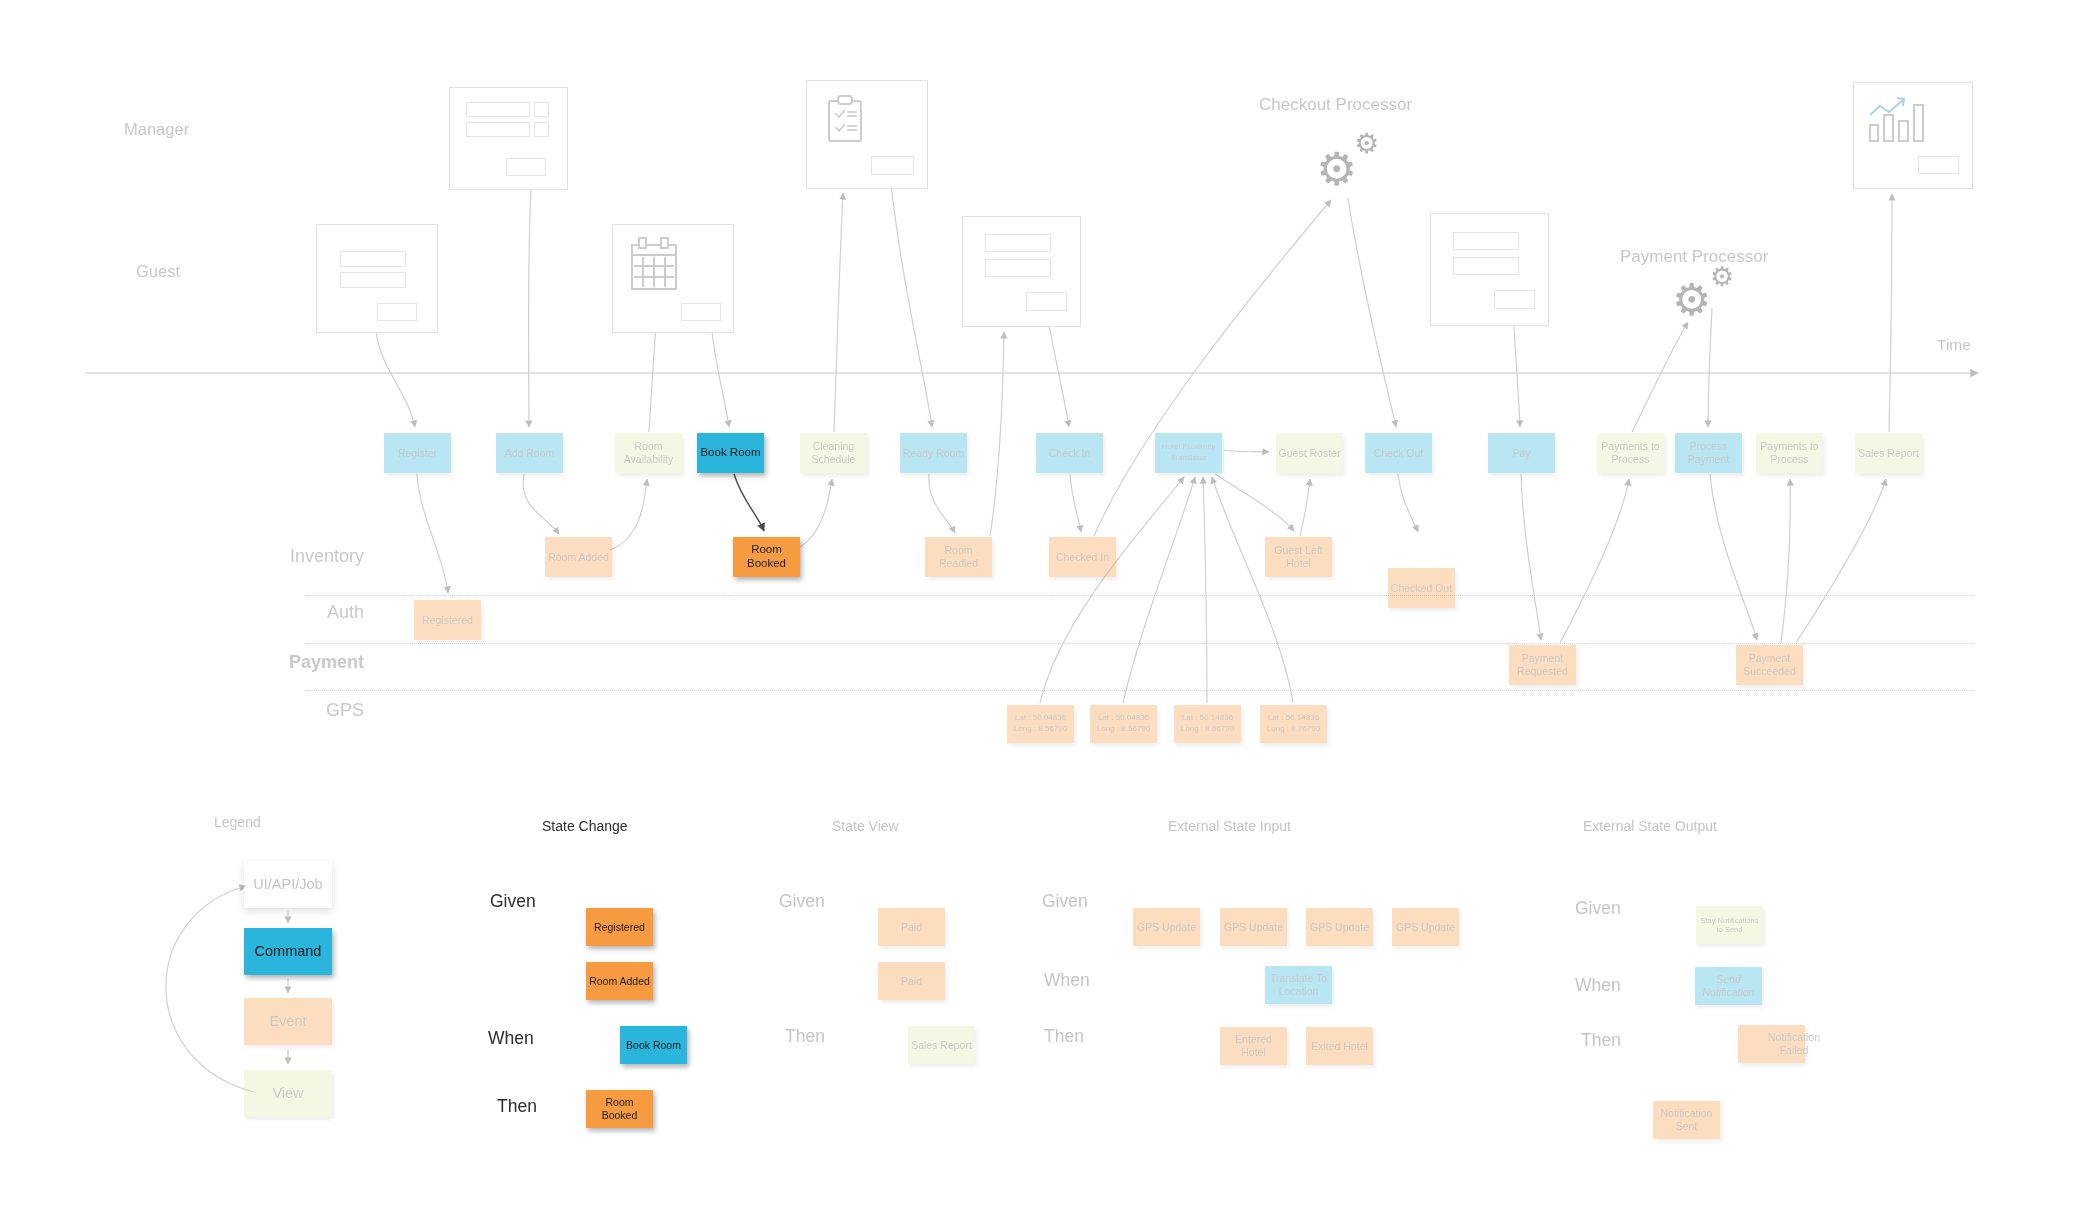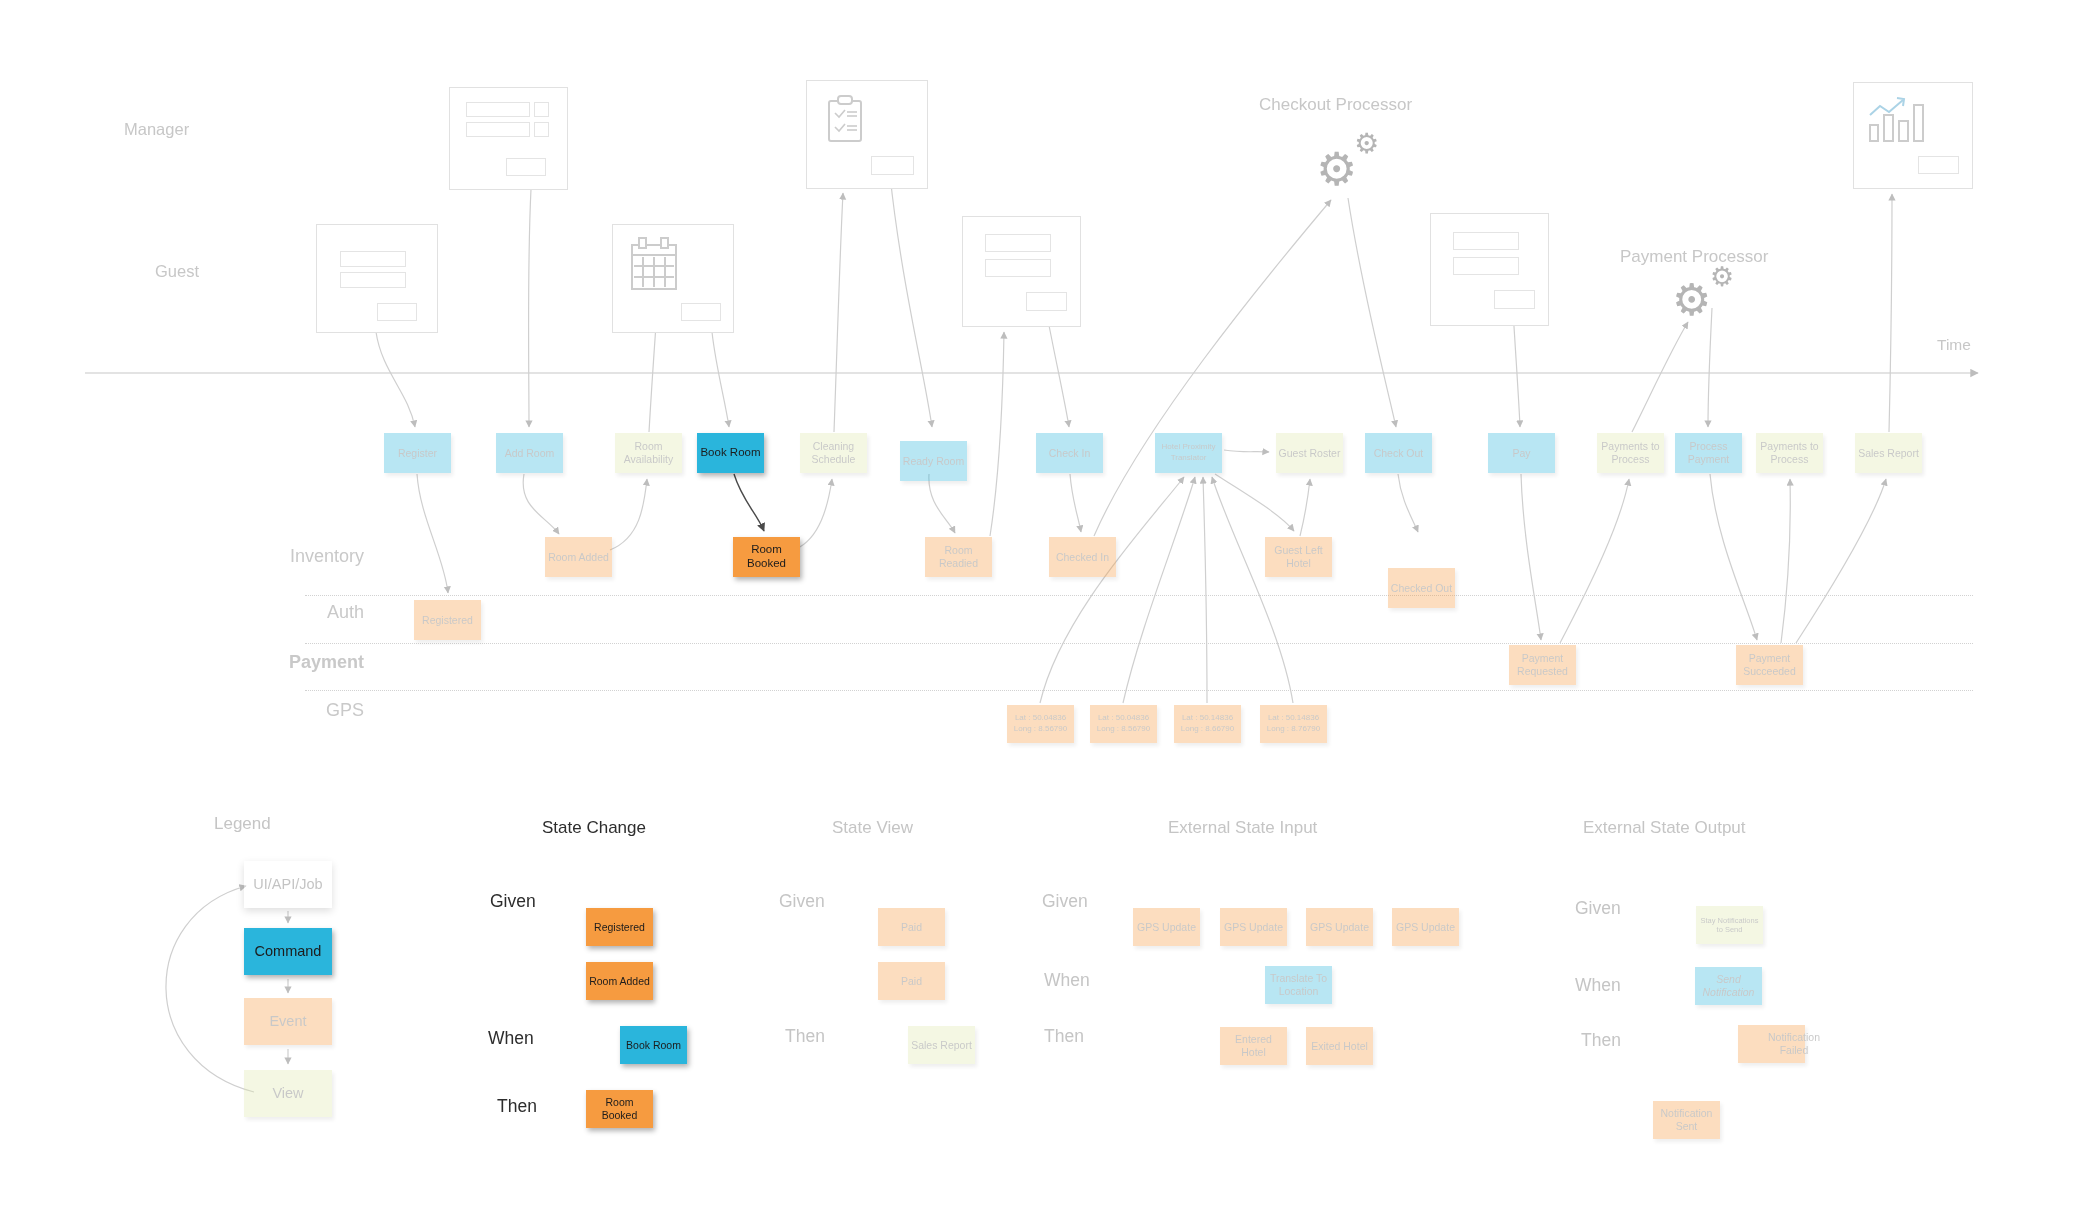--- a/index.html
+++ b/index.html
@@ -18,21 +18,21 @@
        box-shadow:2px 3px 4px rgba(0,0,0,.20);}
   .s-cmd{background:#2ab5dc;}
   .s-evt{background:#f69b40;}
   .s-view{background:#dfe9ad;}
   .s-ui{background:#ffffff;box-shadow:0 3px 8px rgba(0,0,0,.40);}
   .fade{opacity:.33;}
   .hl{color:#1c1c1c;font-size:11.5px;box-shadow:2px 3px 5px rgba(0,0,0,.30);}
   .tiny{font-size:8px;line-height:1.35;}
   .spec-stk{width:67px;height:38px;}
   .leg-box{width:88px;height:47px;font-size:14.5px;}
-  .sec-title{position:absolute;font-size:17px;color:#2d2d2d;z-index:2;}
+  .sec-title{position:absolute;font-size:14px;color:#2d2d2d;z-index:2;}
   .gwt{position:absolute;font-size:17.5px;color:#2d2d2d;z-index:2;}
   .gray{color:#c5c5c5 !important;}
   .big-lbl{font-size:16.5px;}
 </style>
 </head>
 <body>
 
 <div class="stage">
 
   <svg class="wires" width="2091" height="1223">
@@ -85,21 +85,21 @@
       <path d="M254,1092 C138,1062 138,916 246,886" marker-end="url(#ah)"></path>
     </g>
     <path d="M734,474 C742,500 757,514 764,531" stroke="#4a4a4a" stroke-width="1.4" fill="none" marker-end="url(#ahd)"></path>
   </svg>
 
   <div class="laneline" style="left:305px;top:595px;width:1668px;"></div>
   <div class="laneline" style="left:305px;top:643px;width:1668px;"></div>
   <div class="laneline" style="left:305px;top:690px;width:1668px;"></div>
 
   <div class="lbl big-lbl" style="left:124px;top:120px;">Manager</div>
-  <div class="lbl big-lbl" style="left:155px;top:262px;">Guest</div>
+  <div class="lbl big-lbl" style="left:136px;top:262px;">Guest</div>
   <div class="lbl" style="left:1259px;top:95px;font-size:17px;">Checkout Processor</div>
   <div class="lbl" style="left:1620px;top:247px;font-size:17px;">Payment Processor</div>
   <div class="lbl" style="left:1937px;top:336px;font-size:15.5px;">Time</div>
 
   <div class="lane-lbl" style="left:244px;top:546px;">Inventory</div>
   <div class="lane-lbl" style="left:244px;top:602px;">Auth</div>
   <div class="lane-lbl" style="left:244px;top:652px;font-weight:bold;">Payment</div>
   <div class="lane-lbl" style="left:244px;top:700px;">GPS</div>
 
   <div class="gear" style="left:1316px;top:146px;font-size:46px;">⚙</div>
@@ -174,21 +174,21 @@
       </g>
     </svg>
     <div class="wf-in" style="left:64px;top:73px;width:39px;height:16px;"></div>
   </div>
 
   <div class="stk s-cmd fade" style="left:384px;top:433px;">Register</div>
   <div class="stk s-cmd fade" style="left:496px;top:433px;">Add Room</div>
   <div class="stk s-view fade" style="left:615px;top:433px;">Room Availability</div>
   <div class="stk s-cmd hl" style="left:697px;top:433px;">Book Room</div>
   <div class="stk s-view fade" style="left:800px;top:433px;">Cleaning Schedule</div>
-  <div class="stk s-cmd fade" style="left:900px;top:433px;margin-top:8px;">Ready Room</div>
+  <div class="stk s-cmd fade" style="left:900px;top:433px;">Ready Room</div>
   <div class="stk s-cmd fade" style="left:1036px;top:433px;">Check In</div>
   <div class="stk s-cmd fade tiny" style="left:1155px;top:433px;">Hotel Proximity Translator</div>
   <div class="stk s-view fade" style="left:1276px;top:433px;">Guest Roster</div>
   <div class="stk s-cmd fade" style="left:1365px;top:433px;">Check Out</div>
   <div class="stk s-cmd fade" style="left:1488px;top:433px;">Pay</div>
   <div class="stk s-view fade" style="left:1597px;top:433px;">Payments to Process</div>
   <div class="stk s-cmd fade" style="left:1675px;top:433px;">Process Payment</div>
   <div class="stk s-view fade" style="left:1756px;top:433px;">Payments to Process</div>
   <div class="stk s-view fade" style="left:1855px;top:433px;">Sales Report</div>
 

